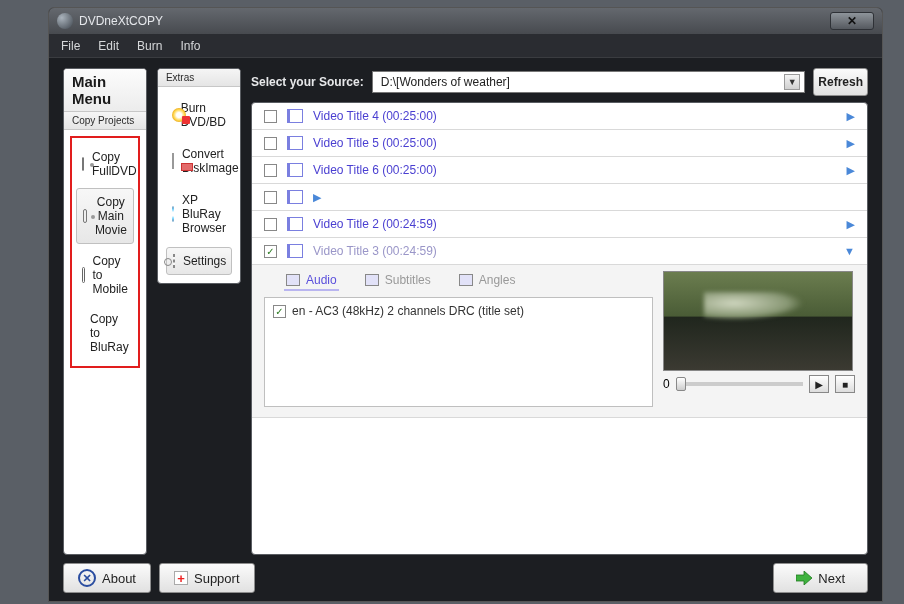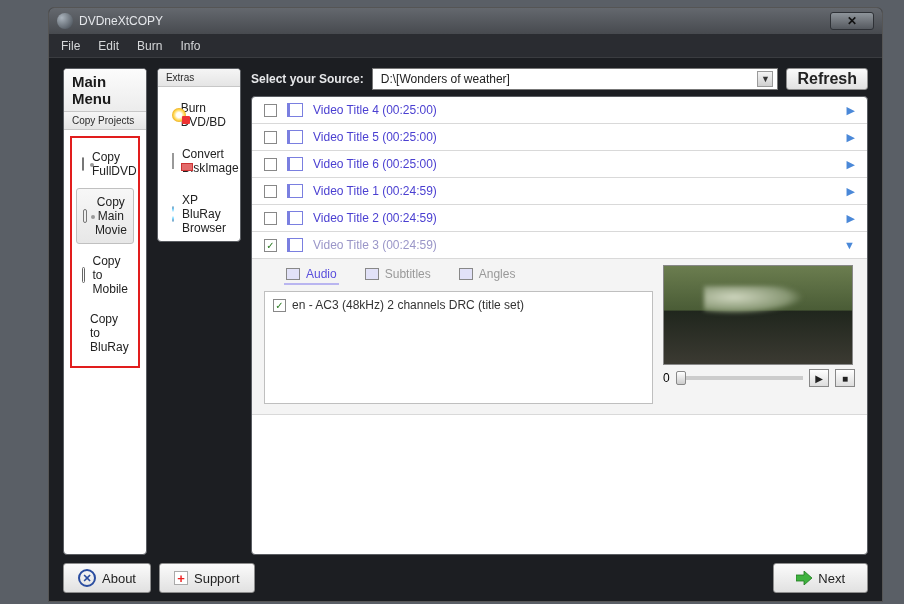--- a/index.html
+++ b/index.html
@@ -128,21 +128,21 @@
   .side-ico.mob { width:10px;height:16px;border:1px solid #666;border-radius:2px;background:#fafafa;}
   .side-ico.burn { position:relative; width:18px;height:16px;}
   .side-ico.burn::before{content:"";position:absolute;width:14px;height:14px;border-radius:50%;background:radial-gradient(circle,#fff 25%,#ffd54a 55%,#d88a00 85%);left:0;top:1px;}
   .side-ico.burn::after{content:"";position:absolute;width:8px;height:8px;background:#e33;left:10px;top:9px;border-radius:1px;}
   .side-ico.conv { width:18px;height:16px;border:1px solid #999;background:#fff;position:relative;}
   .side-ico.conv::after{content:"";position:absolute;width:10px;height:6px;background:#e36b6b;border:1px solid #c33;left:8px;top:9px;}
   .side-ico.xp { width:16px;height:16px;border-radius:50%;background:radial-gradient(circle,#fff 25%,#6bd1ff 55%,#1a6ea8 85%);}
   .side-ico.set { width:20px;height:14px;border:1px dashed #888;background:#f8f8f8;position:relative;}
   .side-ico.set::after{content:"";position:absolute;right:2px;top:3px;width:6px;height:6px;border-radius:50%;border:1px solid #888;}
   .extraslist { padding:8px; display:flex; flex-direction:column; gap:6px; }
-  .sidebar .panel.tall { height:174px; }
+  .sidebar .panel.tall { height:216px; }
 
   
   .main {
     flex: 1;
     display: flex;
     flex-direction: column;
     gap: 6px;
     min-width: 0;
   }
   .srcrow {
@@ -159,26 +159,26 @@
     font-weight: normal; color: #222;
   }
   .src-select .chev {
     width: 16px; height: 16px;
     background: linear-gradient(#f4f4f4,#d0d0d0);
     border: 1px solid #9a9a9a;
     display:flex;align-items:center;justify-content:center;
     font-size: 9px; color:#333;
   }
   .wbtn {
-    height: 22px;
-    padding: 0 10px;
+    height: 28px;
+    padding: 0 4px;
     background: linear-gradient(#fbfbfb,#e1e1e1);
     border: 1px solid #8d8d8d;
     border-radius: 3px;
-    color: #222; font-size: 16px;
+    color: #222; font-size: 12px;
     display:flex;align-items:center;gap:6px;
     cursor:pointer;
   }
   .tracklist {
     background: #fff;
     border: 1px solid #5a5d62;
     border-radius: 4px;
     display:flex; flex-direction:column;
     overflow:hidden;
     flex:1;
@@ -352,21 +352,20 @@
           </div>
           <div class="trk">
             <div class="cbox"></div>
             <div class="trk-ico"></div>
             <div class="trk-title">Video Title  6 (00:25:00)</div>
             <div class="trk-arrow">▶</div>
           </div>
           <div class="trk">
             <div class="cbox"></div>
             <div class="trk-ico"></div>
-            <div class="trk-title">Video Title  1 (00:24:59)</div>
             <div class="trk-arrow">▶</div>
           </div>
           <div class="trk">
             <div class="cbox"></div>
             <div class="trk-ico"></div>
             <div class="trk-title">Video Title  2 (00:24:59)</div>
             <div class="trk-arrow">▶</div>
           </div>
           <div class="trk sel expanded">
             <div class="cbox checked"></div>

